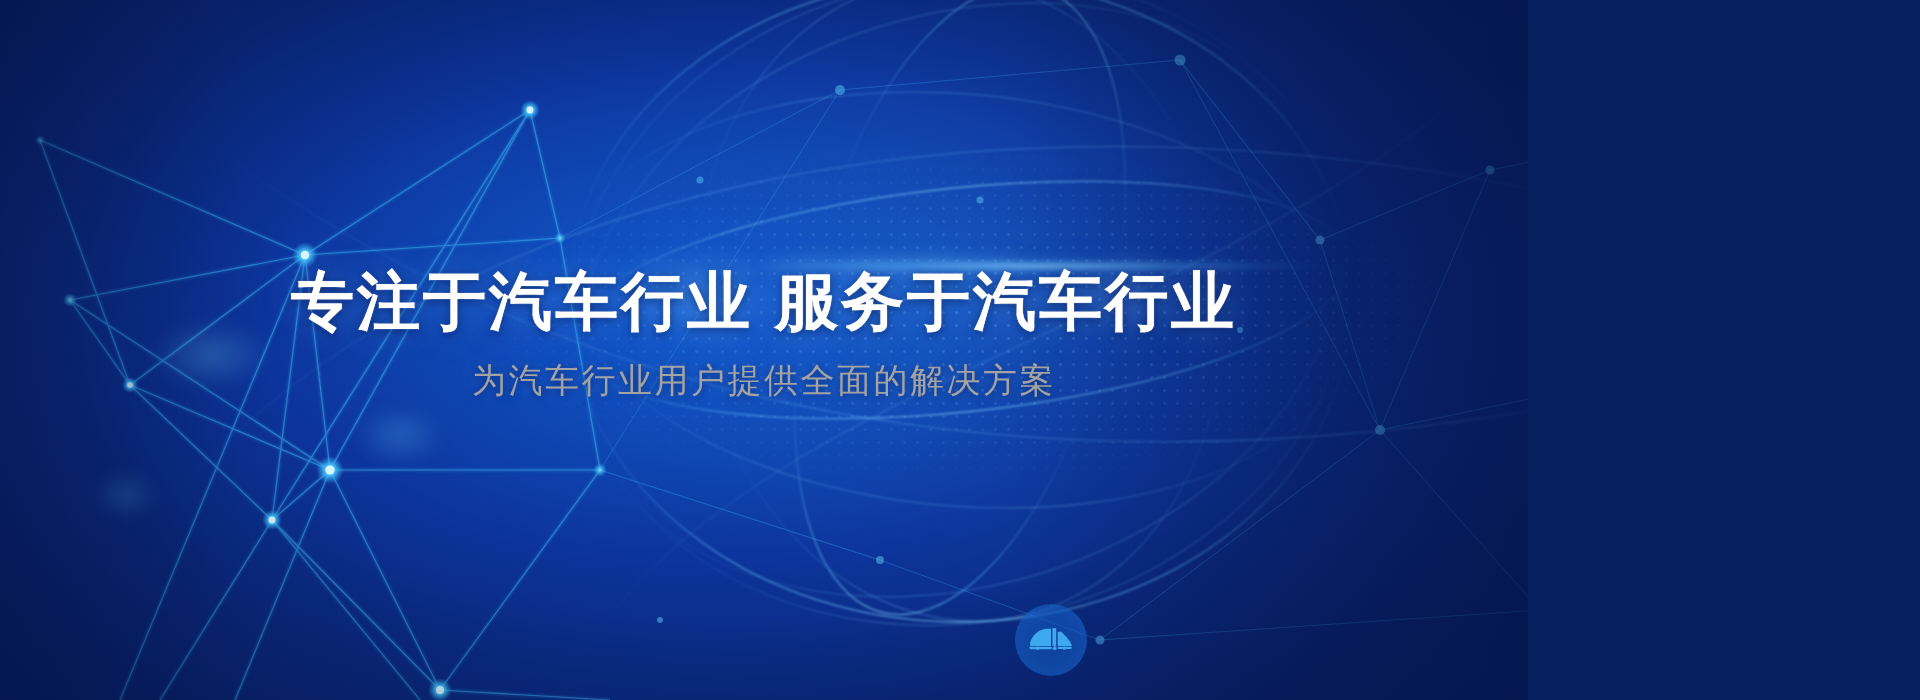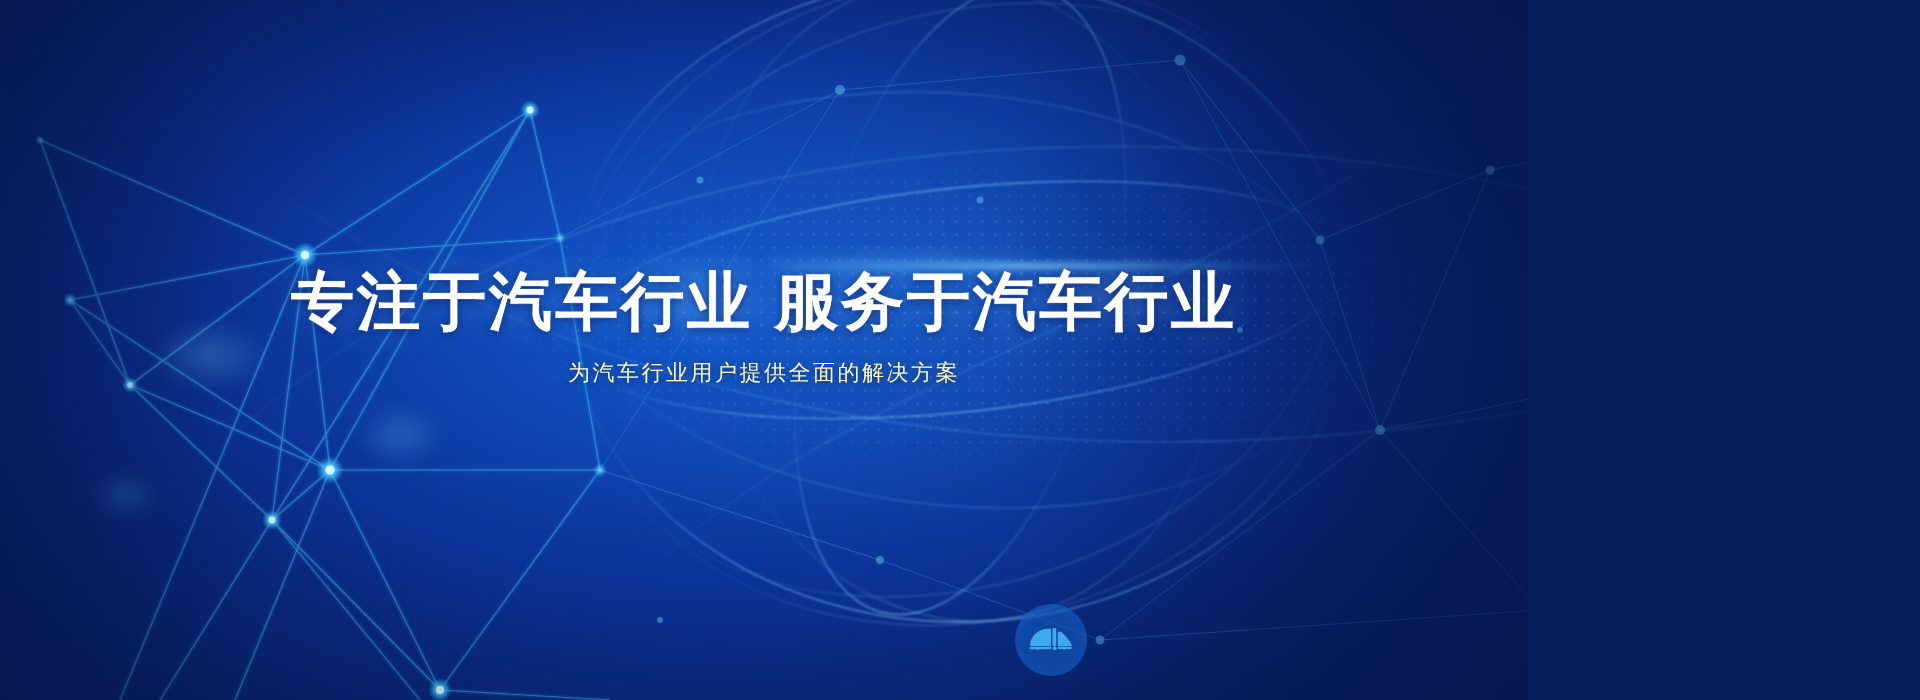--- a/index.html
+++ b/index.html
@@ -77,24 +77,24 @@
     text-shadow:
       0 0 1px rgba(255,255,255,.9),
       0 2px 10px rgba(6,30,96,.75),
       0 0 34px rgba(120,190,255,.38);
     white-space:nowrap;
   }
   .headline .gap{display:inline-block;width:22px;}
   .subline{
     margin:24px 0 0 0;
     font-family:Liberation Mono, monospace;
-    font-size:22px;
+    font-size:34px;
     font-weight:400;
     letter-spacing:2.5px;
-    color:#fef9c3;
+    color:#a3a3a3;
     text-shadow:0 1px 8px rgba(6,30,96,.75), 0 0 22px rgba(110,180,255,.30);
     white-space:nowrap;
   }
 
   
   .badge{
     position:absolute;
     border-radius:50%;
     background:rgba(22,95,196,.55);
     display:flex; align-items:center; justify-content:center;

